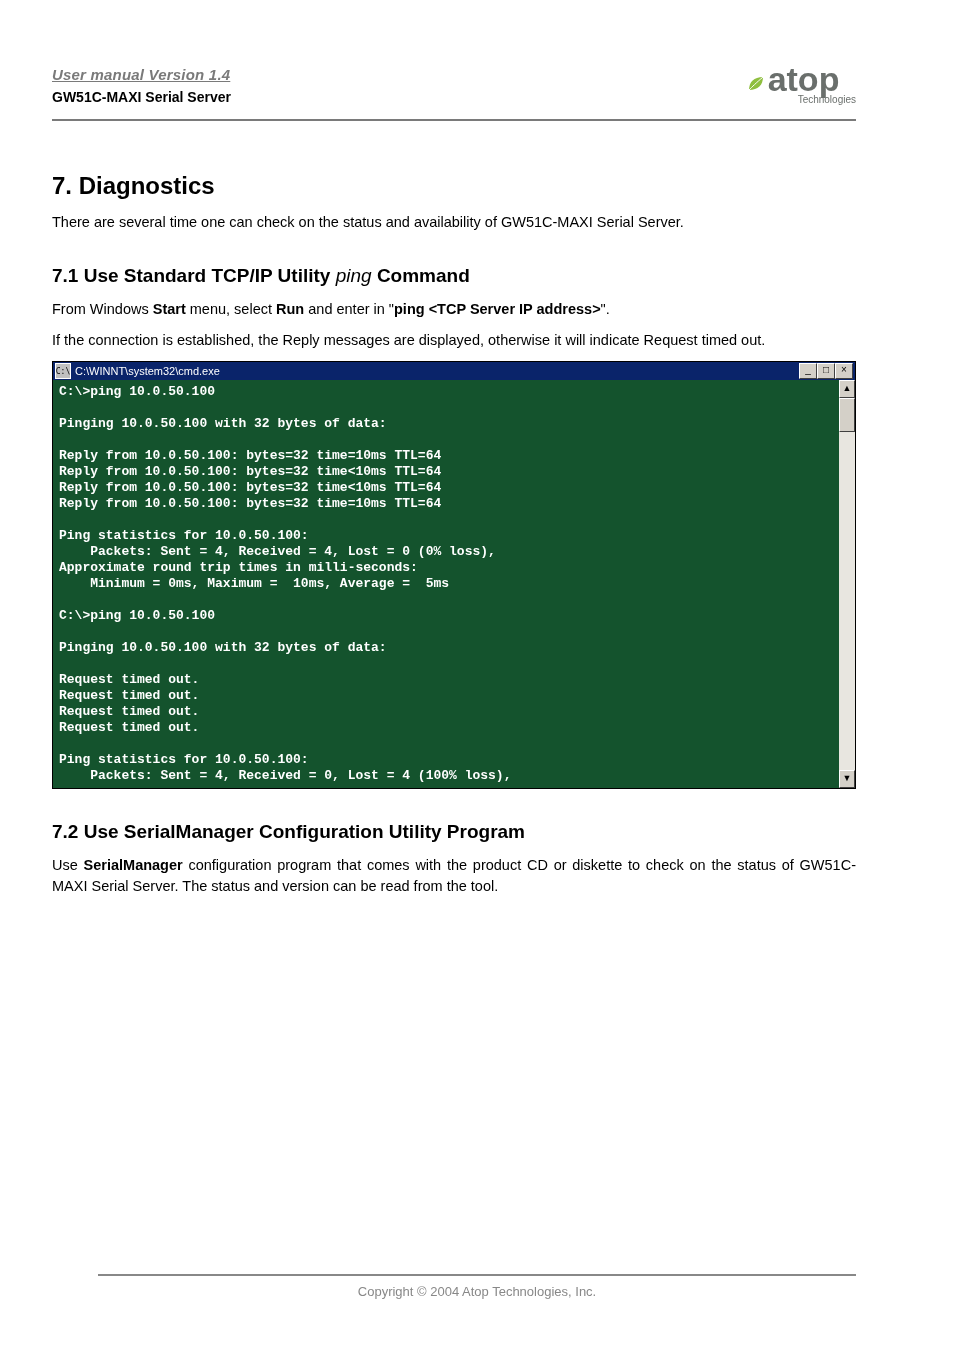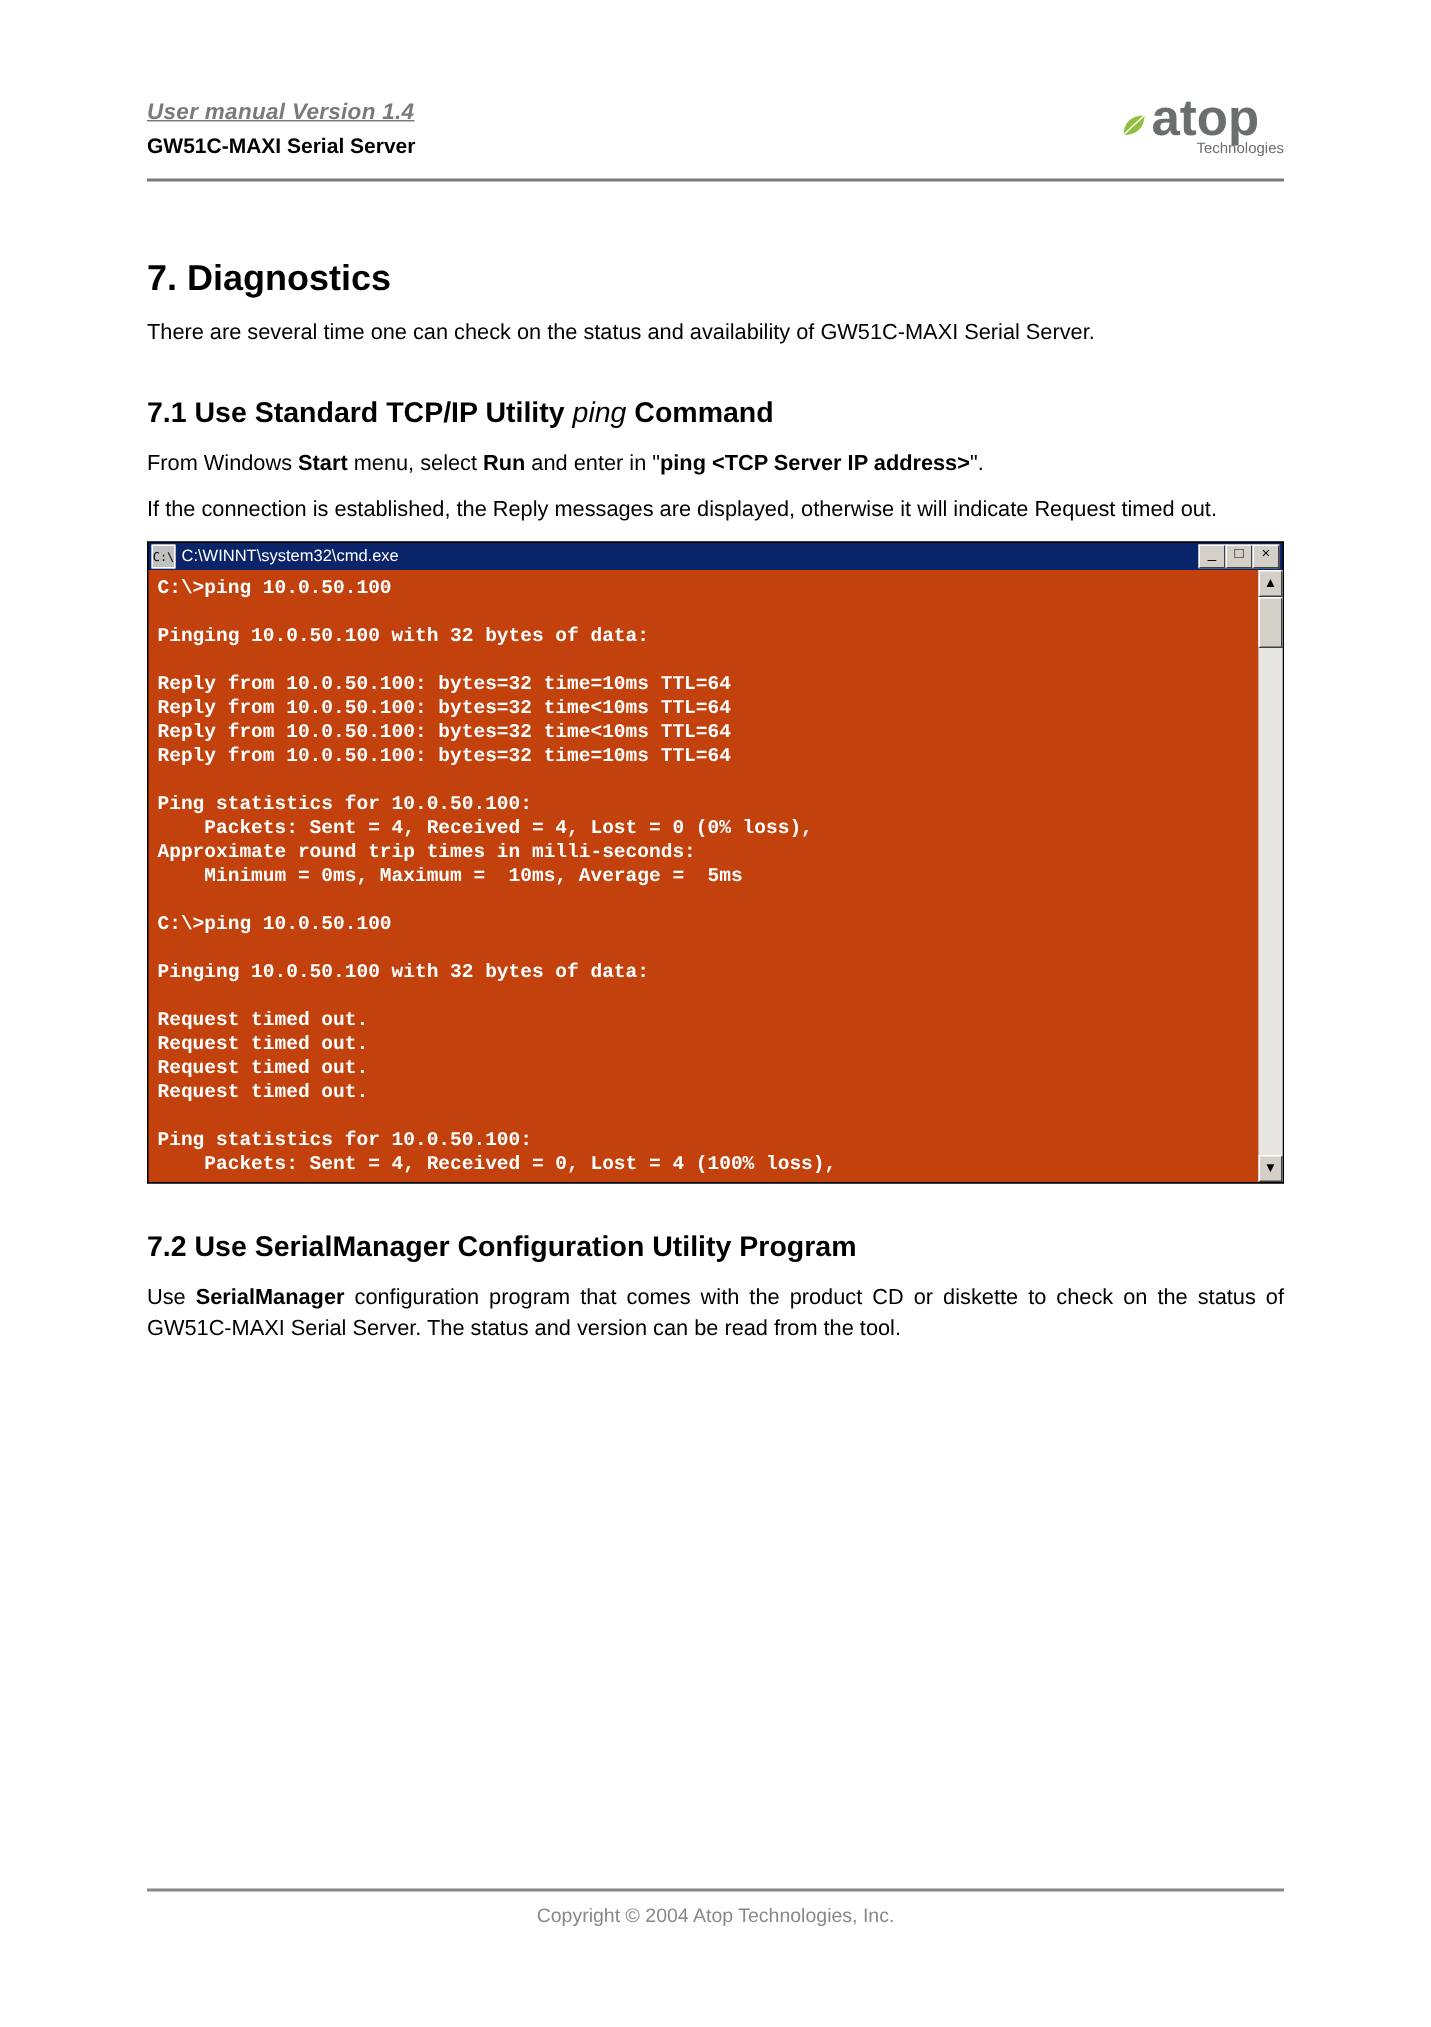--- a/index.html
+++ b/index.html
@@ -6,21 +6,21 @@
     margin: 0;
     padding: 0;
     background: #fff;
     font-family: Arial, Helvetica, sans-serif;
     color: #000;
   }
   .page {
     width: 954px;
     min-height: 1351px;
     box-sizing: border-box;
-    padding: 62px 98px 40px 98px;
+    padding: 62px 98px 40px 52px;
     position: relative;
   }
   .header-row {
     display: flex;
     justify-content: space-between;
     align-items: flex-end;
   }
   .header-left {
     display: flex;
     flex-direction: column;
@@ -133,21 +133,21 @@
     line-height: 12px;
     text-align: center;
     font-family: Tahoma, sans-serif;
     color: #000;
   }
   .cmd-body-wrap {
     display: flex;
   }
   .cmd-body {
     flex: 1;
-    background: #c2410c;
+    background: #14532d;
     color: #fff;
     font-family: "Lucida Console", "Courier New", monospace;
     font-size: 13px;
     line-height: 16px;
     padding: 4px 6px 4px 6px;
     white-space: pre;
     font-weight: bold;
   }
   .cmd-scroll {
     width: 16px;
@@ -179,21 +179,21 @@
     height: 32px;
     background: #d4d0c8;
     border: 1px solid #fff;
     border-right-color: #404040;
     border-bottom-color: #404040;
   }
   .footer {
     position: absolute;
     left: 98px;
     right: 98px;
-    bottom: 64px;
+    bottom: 49px;
     text-align: center;
   }
   .hr-bottom {
     border: none;
     border-top: 2px solid #888;
     margin: 0 0 8px 0;
   }
   .footer-line {
     font-size: 13px;
     color: #888;

